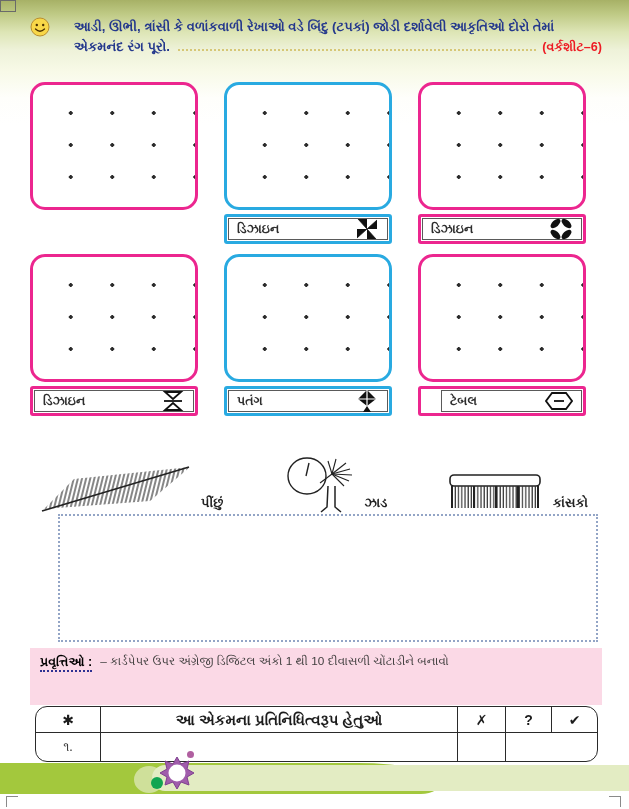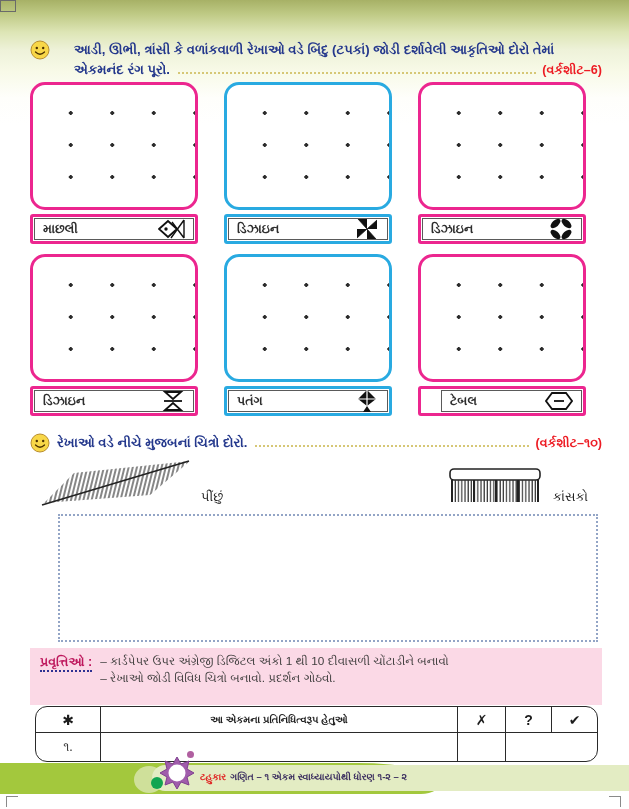--- a/index.html
+++ b/index.html
@@ -9,21 +9,21 @@
     background:linear-gradient(180deg,#a7b166 0px,#bfca85 14px,#dde5b5 32px,#eef2d9 50px,
                #f8fae8 72px,#fefefb 98px,#ffffff 125px,#ffffff 100%);
   }
   
   .mark-tl { position:absolute; left:0; top:0; width:16px; height:12px; border:1px solid #6a6a6a; background:transparent; }
   .mark-bl { position:absolute; left:6px; top:796px; width:12px; height:11px; border-top:1px solid #8a8a8a; border-left:1px solid #8a8a8a; }
   .mark-br { position:absolute; right:8px; top:796px; width:12px; height:11px; border-top:1px solid #8a8a8a; border-right:1px solid #8a8a8a; }
 
   
   .qhead { position:absolute; left:30px; width:572px; display:flex; gap:7px; align-items:flex-start; }
-  .q1 { top:40px;gap:24px; } .q2 { top:433px; }
+  .q1 { top:17px;gap:24px; } .q2 { top:433px; }
   .qtext { flex:1; color:#24388c; font-weight:bold; font-size:13.2px; line-height:1.5; }
   .qline2 { display:flex; align-items:baseline; }
   .leader { flex:1; border-bottom:2px dotted #d6c776; margin:0 6px 3px 8px; height:1em; }
   .wtag { color:#ed1c24; font-weight:bold; font-size:12.6px; white-space:nowrap; }
 
   
   .gridwrap { position:absolute; left:30px; top:82px; width:556px;
     display:grid; grid-template-columns:repeat(3,168px); column-gap:26px; row-gap:10px; }
   .dotbox {
     height:128px; background:#fff; border:3px solid #ec268f; border-radius:15px;
@@ -31,41 +31,41 @@
     background-size:41.5px 32px; background-position:17px 12px;
   }
   .labelbox { margin-top:4px; height:30px; background:#fff; border:3px solid #ec268f; border-radius:3px; padding:1px; }
   .labelbox-inner { border:1px solid #5a5a5a; height:100%; display:flex; align-items:center; justify-content:space-between; padding:0 8px; }
   .label-text { font-size:12.6px; font-weight:600; color:#2e2e2e; }
   .label-icon { display:flex; align-items:center; }
 
   
   .pics { position:absolute; left:40px; top:455px; width:548px; display:flex; justify-content:space-between; align-items:flex-end; }
   .pic-group { display:flex; align-items:flex-end; gap:9px; }
-  .pic-label { font-size:13px; font-weight:400; color:#222; margin-bottom:6px; white-space:nowrap;margin-top:11px; }
+  .pic-label { font-size:13px; font-weight:700; color:#222; margin-bottom:6px; white-space:nowrap;margin-top:11px; }
 
   
   .dashedbox { position:absolute; left:58px; top:514px; width:540px; height:128px;
     background:#fff; border:2px dotted #93a5c6; }
 
   
   .activities { position:absolute; left:30px; top:648px; width:572px; height:57px;
     background:#fbd9e6; display:flex; padding:5px 8px 4px 10px; }
-  .act-title { color:#be185d; font-weight:bold; font-size:12.6px; white-space:nowrap;
+  .act-title { color:#000000; font-weight:bold; font-size:12.6px; white-space:nowrap;
     border-bottom:2px dotted #2e3192; align-self:flex-start; margin-top:2px; }
   .act-lines { margin-left:8px; color:#413f3f; font-size:11.8px; line-height:1.42; }
 
   
   .obj-table { position:absolute; left:35px; top:706px; width:563px; background:#fff;
     border:1.6px solid #2a2a2a; border-radius:12px; overflow:hidden; }
   .obj-row { display:grid; grid-template-columns:64px 1fr 48px 46px 46px; }
   .obj-row.hdr { border-bottom:1.5px solid #2a2a2a; }
   .obj-cell { border-left:1.5px solid #2a2a2a; display:flex; align-items:center; justify-content:center; padding:3px 4px; }
   .obj-cell:first-child { border-left:none; }
-  .hdr .obj-cell { height:25px; font-weight:bold; font-size:10px; color:#1c1c1c; }
+  .hdr .obj-cell { height:25px; font-weight:bold; font-size:15px; color:#1c1c1c; }
   .hdr .sym { font-size:14px; }
   .body-row .obj-cell { height:28px; font-size:12.5px; color:#2b2b2b; }
 
   
   .f-green { position:absolute; left:0; top:763px; width:442px; height:31px; background:#a3c83d;
     border-top-right-radius:120px 26px; border-bottom-right-radius:30px 18px; }
   .f-blob { position:absolute; left:134px; top:766px; width:30px; height:27px; background:#cfe09a; border-radius:50%; }
   .f-pale { position:absolute; left:152px; top:765px; width:477px; height:26px; background:#e3ecc3; border-radius:14px 0 0 14px; }
   .f-logo { position:absolute; left:160px; top:756px; }
   .f-dot-green { position:absolute; left:151px; top:777px; width:12px; height:12px; border-radius:50%; background:#12a551; }
@@ -97,32 +97,20 @@
         <span class="leader"></span>
         <span class="wtag">(વર્કશીટ–6)</span>
       </div>
     </div>
   </div>
 
   <div class="gridwrap">
 
     <div>
       <div class="dotbox" style="border-color: rgb(236, 38, 143);"></div>
-      <div class="labelbox" style="border-color: rgb(236, 38, 143);">
-        <div class="labelbox-inner">
-          <span class="label-text">માછલી</span>
-          <span class="label-icon">
-            <svg width="27" height="22" viewBox="0 0 27 22">
-              <polygon points="1,11 10,3 19,11 10,19" fill="none" stroke="#111" stroke-width="1.8"></polygon>
-              <circle cx="8" cy="11" r="1.7" fill="#111"></circle>
-              <path d="M26,2 L13,20 M26,20 L14,4 M26,2 L26,20" fill="none" stroke="#111" stroke-width="1.4"></path>
-            </svg>
-          </span>
-        </div>
-      </div>
     </div>
 
     <div>
       <div class="dotbox" style="border-color: rgb(41, 170, 225);"></div>
       <div class="labelbox" style="border-color: rgb(41, 170, 225);">
         <div class="labelbox-inner">
           <span class="label-text">ડિઝાઇન</span>
           <span class="label-icon">
             <svg width="24" height="22" viewBox="0 0 24 22">
               <g fill="#111">
@@ -200,52 +188,55 @@
             <svg width="28" height="20" viewBox="0 0 28 20">
               <polygon points="7,2 21,2 27,10 21,18 7,18 1,10" fill="none" stroke="#111" stroke-width="1.8"></polygon>
               <line x1="9" y1="10" x2="19" y2="10" stroke="#111" stroke-width="1.8"></line>
             </svg>
           </span>
         </div>
       </div>
     </div>
   </div>
 
-  <div class="qhead q2">
-    <span>
-      <svg width="20" height="20" viewBox="0 0 20 20">
-        <circle cx="10" cy="10" r="9" fill="#f8d748" stroke="#b98e2f" stroke-width="1"></circle>
-        <circle cx="6.8" cy="8" r="1.2" fill="#4a3000"></circle>
-          <circle cx="13.2" cy="8" r="1.2" fill="#4a3000"></circle>
-        <path d="M5.5,12 Q10,16.5 14.5,12" fill="none" stroke="#4a3000" stroke-width="1.3" stroke-linecap="round"></path>
-      </svg>
-    </span>
-    <div class="qtext">
-      <div class="qline2">
-        <span>રેખાઓ વડે નીચે મુજબનાં ચિત્રો દોરો.</span>
-        <span class="leader"></span>
-        <span class="wtag">(વર્કશીટ–૧૦)</span>
-      </div>
-    </div>
-  </div>
 
   <div class="pics">
     <div class="pic-group">
       <span>
         <svg width="152" height="52" viewBox="0 0 152 52">
           <defs>
             <pattern id="fhatch" width="4" height="60" patternUnits="userSpaceOnUse" patternTransform="rotate(14)">
               <line x1="1" y1="0" x2="1" y2="60" stroke="#222" stroke-width="1.1"></line>
             </pattern>
           </defs>
           <polygon points="4,48 110,40 150,6 34,18" fill="url(#fhatch)"></polygon>
           <line x1="2" y1="50" x2="149" y2="6" stroke="#222" stroke-width="1.6"></line>
         </svg>
       </span>
       <span class="pic-label">પીંછું</span>
+    </div>
+    <div class="pic-group">
+      <span>
+        <svg width="72" height="58" viewBox="0 0 72 58">
+          <ellipse cx="23" cy="21" rx="19" ry="18" fill="none" stroke="#222" stroke-width="1.4"></ellipse>
+          <line x1="25" y1="8" x2="22" y2="21" stroke="#222" stroke-width="1.4"></line>
+          <g stroke="#222" stroke-width="1.1">
+            <line x1="48" y1="19" x2="62" y2="8"></line>
+              <line x1="48" y1="19" x2="66" y2="14"></line>
+            <line x1="48" y1="19" x2="68" y2="20"></line>
+              <line x1="48" y1="19" x2="65" y2="26"></line>
+            <line x1="48" y1="19" x2="60" y2="31"></line>
+              <line x1="48" y1="19" x2="52" y2="4"></line>
+            <line x1="48" y1="19" x2="44" y2="6"></line>
+              <line x1="48" y1="19" x2="36" y2="28"></line>
+          </g>
+          <path d="M44,31 L43,52 L37,57 M51,31 L51,52 L57,57" fill="none" stroke="#222" stroke-width="1.5"></path>
+        </svg>
+      </span>
+      <span class="pic-label">ઝાડ</span>
     </div>
     <div class="pic-group">
       <span>
         <svg width="96" height="40" viewBox="0 0 96 40">
           <defs>
             <pattern id="teeth" width="3.2" height="24" patternUnits="userSpaceOnUse">
               <line x1="1" y1="0" x2="1" y2="24" stroke="#333" stroke-width="1.2"></line>
             </pattern>
           </defs>
           <rect x="2" y="2" width="90" height="11" rx="4" fill="#fff" stroke="#222" stroke-width="1.6"></rect>
@@ -262,21 +253,20 @@
       <span class="pic-label">કાંસકો</span>
     </div>
   </div>
 
   <div class="dashedbox"></div>
 
   <div class="activities">
     <span class="act-title">પ્રવૃત્તિઓ :</span>
     <div class="act-lines">
       <div>– કાર્ડપેપર ઉપર અંગ્રેજી ડિજિટલ અંકો 1 થી 10 દીવાસળી ચોંટાડીને બનાવો</div>
-      <div>– રેખાઓ જોડી વિવિધ ચિત્રો બનાવો. પ્રદર્શન ગોઠવો.</div>
     </div>
   </div>
 
   <div class="obj-table">
     <div class="obj-row hdr">
       <div class="obj-cell sym">✱</div>
       <div class="obj-cell">આ એકમના પ્રતિનિધિત્વરૂપ હેતુઓ</div>
       <div class="obj-cell sym">✗</div>
       <div class="obj-cell sym">?</div>
       <div class="obj-cell sym">✔</div>
@@ -293,20 +283,16 @@
   <div class="f-blob"></div>
   <div class="f-pale"></div>
   <div class="f-dot-green"></div>
   <div class="f-dot-purple"></div>
   <div class="f-logo">
     <svg width="34" height="34" viewBox="0 0 34 34">
       <polygon fill="#a05dab" stroke="#7e3f8f" stroke-width="1" points="17,1 21,8 29,5 27,13 34,17 27,21 29,29 21,26 17,33 13,26 5,29 7,21 0,17 7,13 5,5 13,8"></polygon>
       <circle cx="17" cy="17" r="8.5" fill="#fff"></circle>
     </svg>
   </div>
-  <div class="f-text">
-    <span class="f-brand">ટહુકાર</span>
-    <span class="f-title">ગણિત – ૧ એકમ સ્વાધ્યાયપોથી ધોરણ ૧-૨ – ૨</span>
-  </div>
 
   <div class="mark-bl"></div>
   <div class="mark-br"></div>
 </div>
 
 </body></html>

